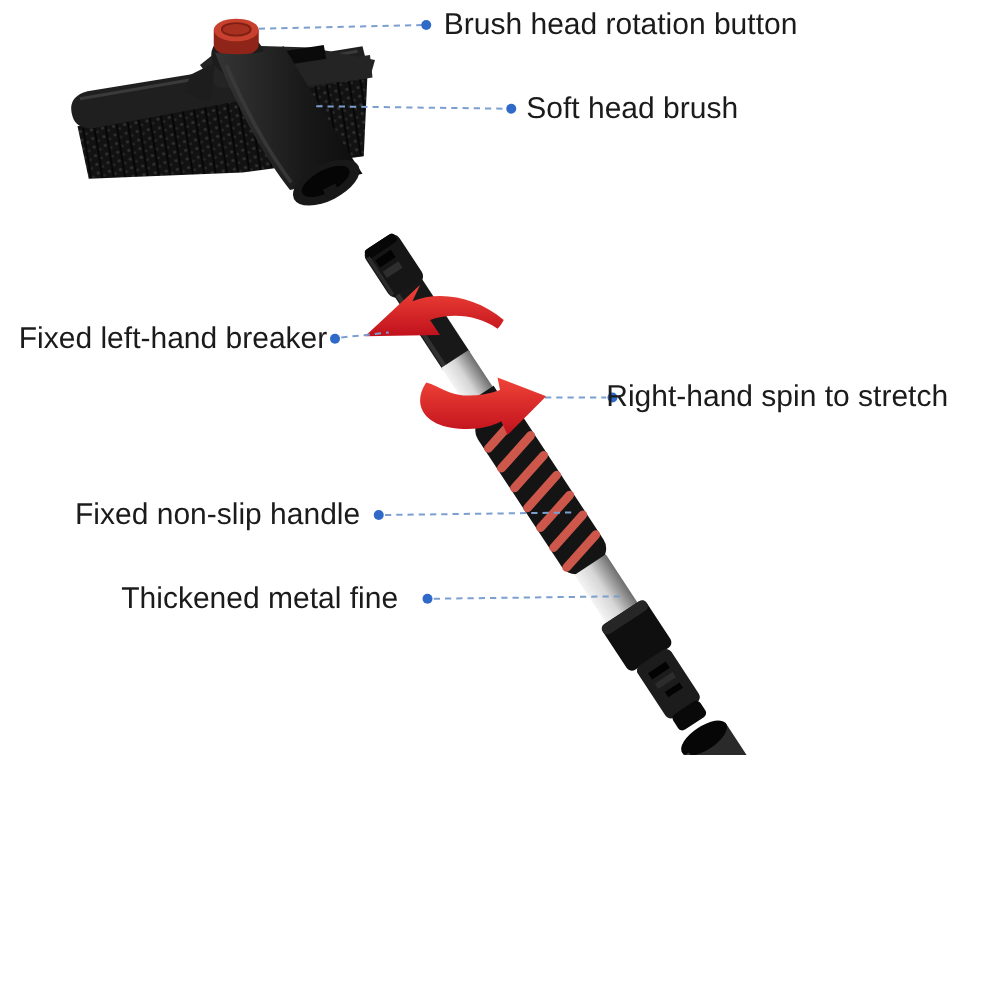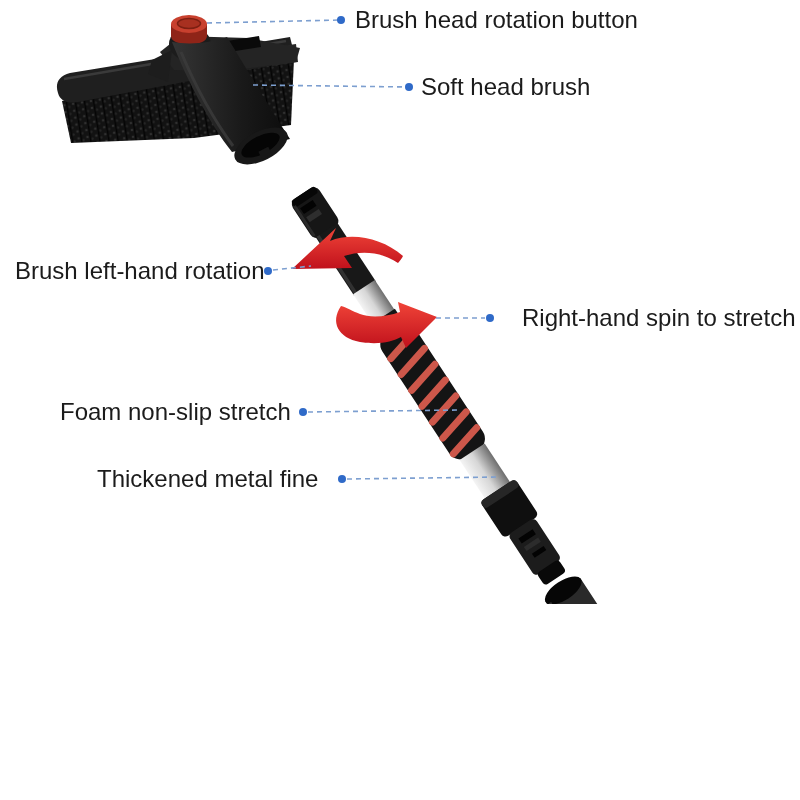--- a/index.html
+++ b/index.html
@@ -152,18 +152,18 @@
       <circle cx="268" cy="271" r="4" fill="#2f6ac8"></circle>
       <circle cx="490" cy="318" r="4" fill="#2f6ac8"></circle>
       <circle cx="303" cy="412" r="4" fill="#2f6ac8"></circle>
       <circle cx="342" cy="479" r="4" fill="#2f6ac8"></circle>
       <circle cx="483" cy="690" r="4" fill="#2f6ac8"></circle>
     </g>
   </svg>
 
   <div class="callout" style="left:355px;top:5px;">Brush head rotation button</div>
   <div class="callout" style="left:421px;top:72px;">Soft head brush</div>
-  <div class="callout" style="left:15px;top:256px;">Brush left-hand rotation</div>
-  <div class="callout" style="left:522px;top:303px;">Right-hand spin to stretch</div>
-  <div class="callout" style="left:60px;top:397px;">Foam non-slip stretch</div>
+  <div class="callout" style="left:15px;top:256px;">Fixed left-hand breaker</div>
+  <div class="callout" style="left:485px;top:303px;">Right-hand spin to stretch</div>
+  <div class="callout" style="left:60px;top:397px;">Fixed non-slip handle</div>
   <div class="callout" style="left:97px;top:464px;">Thickened metal fine</div>
 
 </div>
 
 </body></html>

